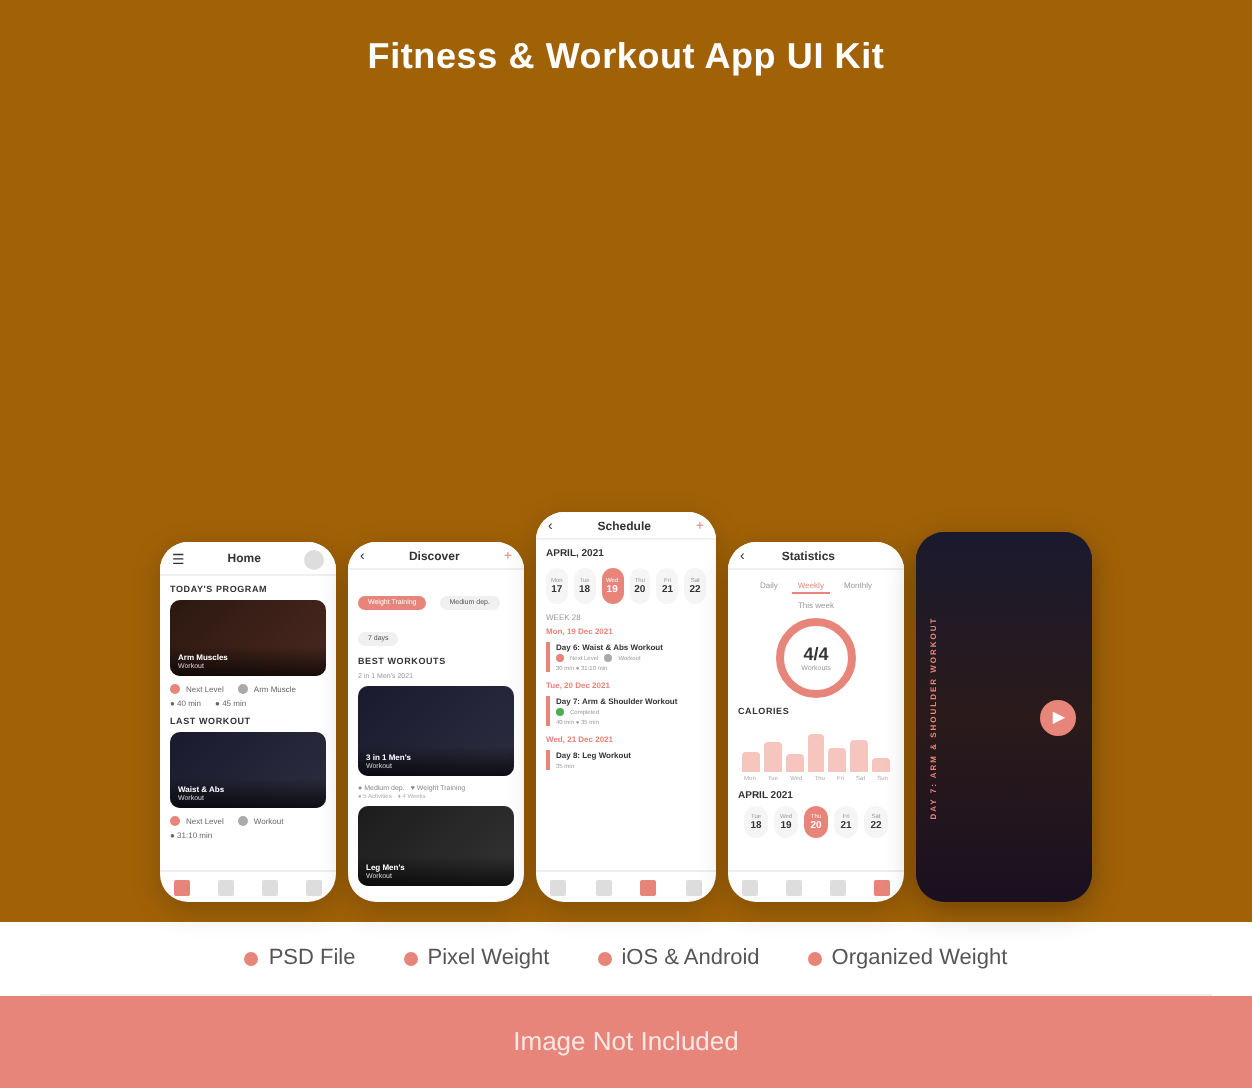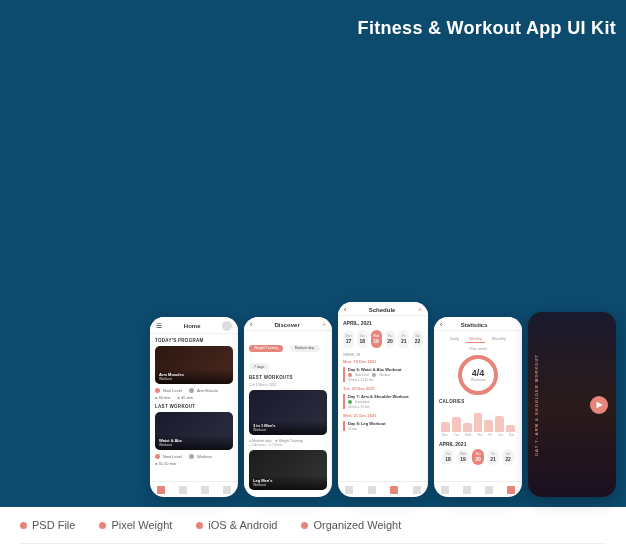--- a/index.html
+++ b/index.html
@@ -13,25 +13,25 @@
 
     .main-wrapper {
       width: 626px;
       height: 544px;
       display: flex;
       flex-direction: column;
     }
 
     
     .top-section {
-      background: #0c4a6e;
+      background: #a16207;
       flex: 1;
       display: flex;
       flex-direction: column;
-      align-items: flex-end;
+      align-items: center;
       padding: 18px 10px 10px;
     }
 
     .page-title {
       color: #fff;
       font-size: 18px;
       font-weight: 600;
       margin-bottom: 16px;
       letter-spacing: 0.3px;
     }
@@ -271,20 +271,21 @@
     }
 
     
     .bottom-section {
       background: #fff;
       padding: 12px 20px 0;
     }
 
     .features-row {
       display: flex;
+      justify-content: center;
       gap: 24px;
       padding-bottom: 12px;
       border-bottom: 1px solid #eee;
     }
 
     .feature-item {
       display: flex;
       align-items: center;
       gap: 5px;
     }
@@ -639,14 +640,17 @@
         <div class="feature-dot"></div>
         <span class="feature-label">iOS &amp; Android</span>
       </div>
       <div class="feature-item">
         <div class="feature-dot"></div>
         <span class="feature-label">Organized Weight</span>
       </div>
     </div>
   </div>
 
+  <div class="footer-section">
+    <span class="footer-text">Image Not Included</span>
+  </div>
 
 </div>
 
 </body></html>

